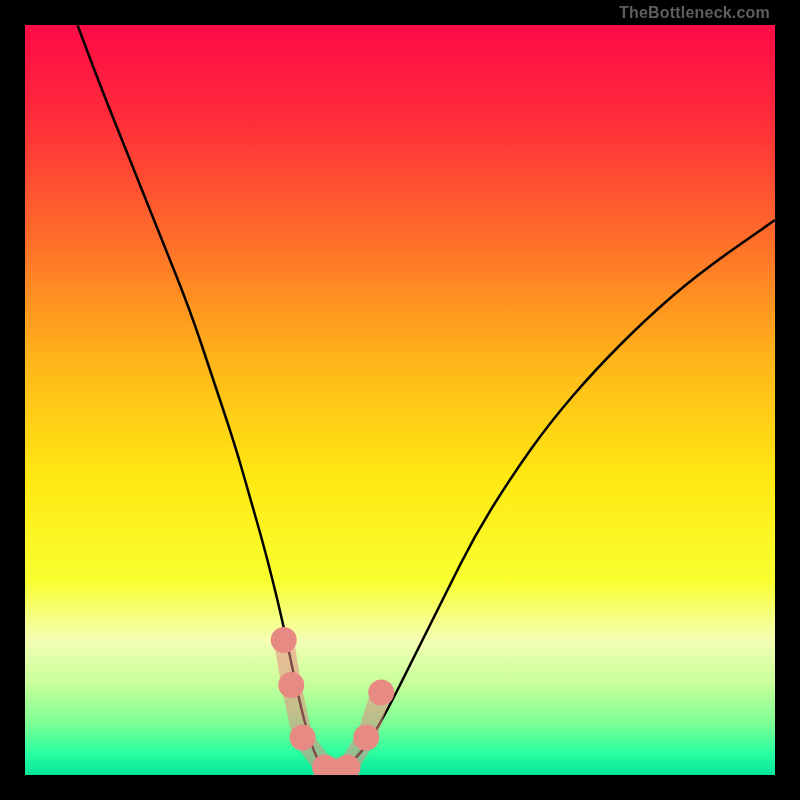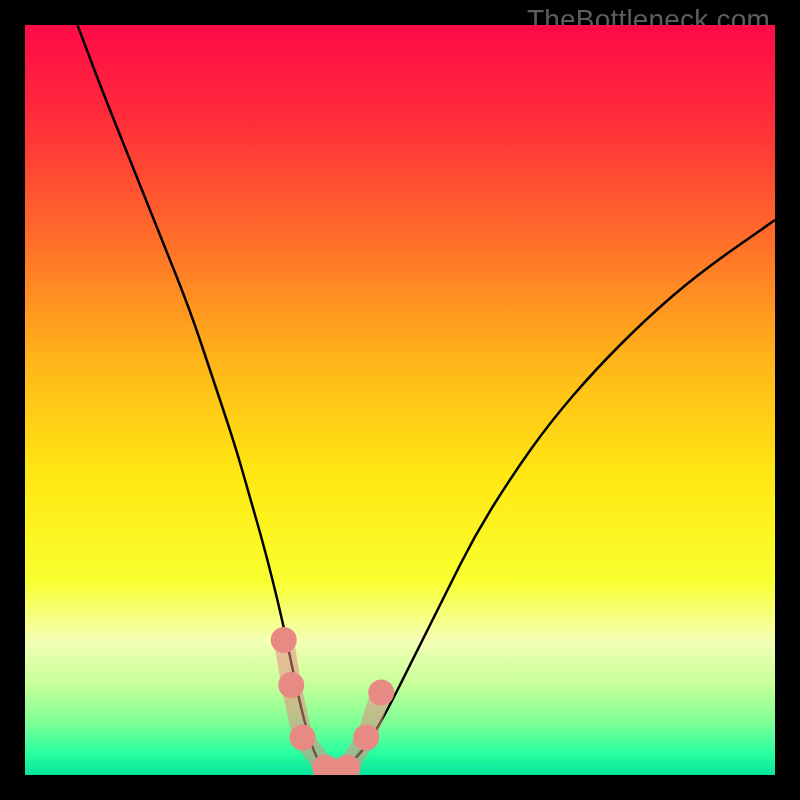--- a/index.html
+++ b/index.html
@@ -24,22 +24,22 @@
     left: 0;
     top: 0;
     width: 750px;
     height: 750px;
   }
   .watermark {
     position: absolute;
     top: 4px;
     right: 30px;
     color: #5e5e5e;
-    font-size: 28px;
-    font-weight: 400;
+    font-size: 16px;
+    font-weight: 700;
     letter-spacing: 0.2px;
   }
 </style>
 </head>
 <body>
 
 <div class="watermark">TheBottleneck.com</div>
 
 <div class="frame">
   <svg class="plot-area" viewBox="0 0 750 750">

